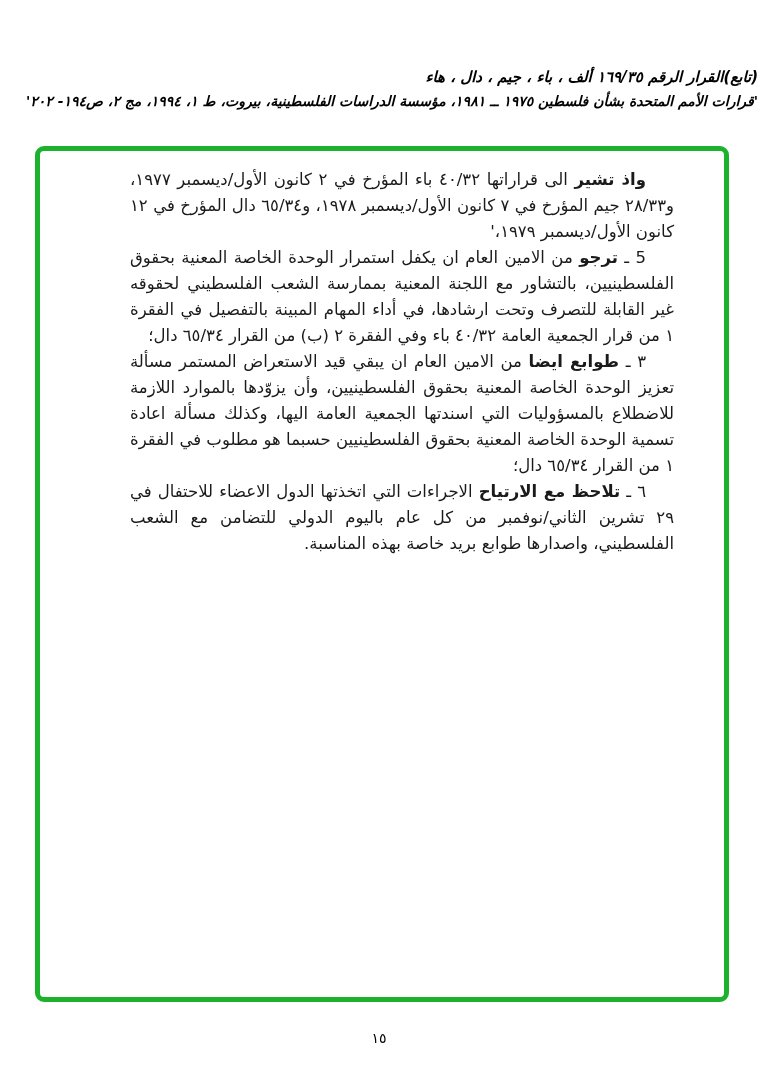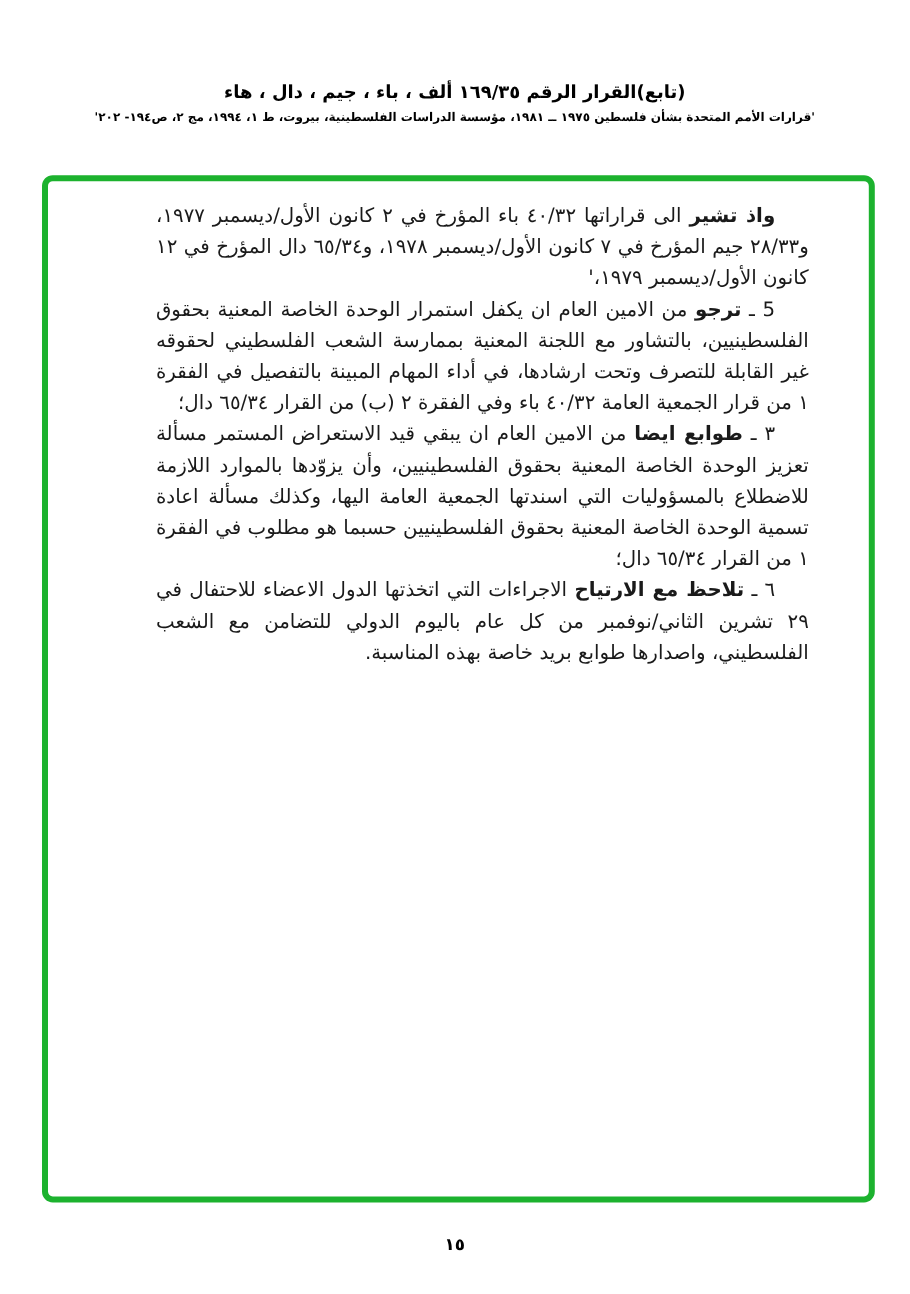--- a/index.html
+++ b/index.html
@@ -10,32 +10,32 @@
     background: #ffffff;
     font-family: "DejaVu Sans", "Liberation Serif", sans-serif;
     color: #151515;
     overflow: hidden;
   }
   .header {
     position: absolute;
     top: 68px;
     left: 0;
     right: 0;
-    text-align: center;
     direction: rtl;
+    font-style: italic;
   }
   .title {
     font-size: 15px;
     font-weight: bold;
     color: #000000;
     white-space: nowrap;
   }
   .source {
     margin-top: 7px;
-    font-size: 10px;
+    font-size: 14px;
     font-weight: bold;
     color: #000000;
     white-space: nowrap;
   }
   .frame {
     position: absolute;
     left: 35px;
     top: 146px;
     width: 667px;
     height: 846px;
@@ -62,21 +62,21 @@
     text-align: justify;
     line-height: 29px;
     font-size: 16.5px;
   }
   .pageno {
     position: absolute;
     bottom: 32px;
     left: 0;
     right: 0;
     text-align: center;
-    font-weight: bold;
+    font-weight: normal;
     font-size: 14px;
     color: #000000;
   }
 </style>
 </head>
 <body>
 
 <div class="page">
 
   <div class="header">

